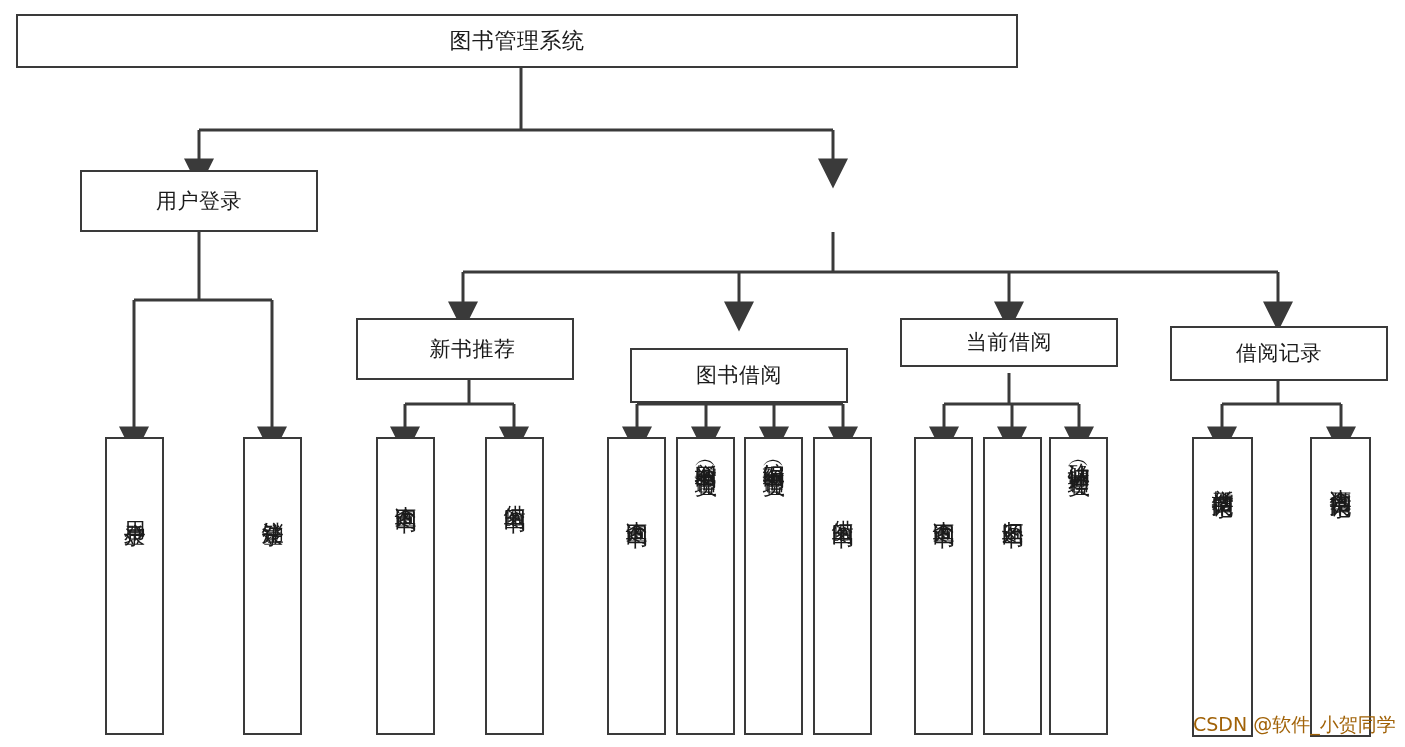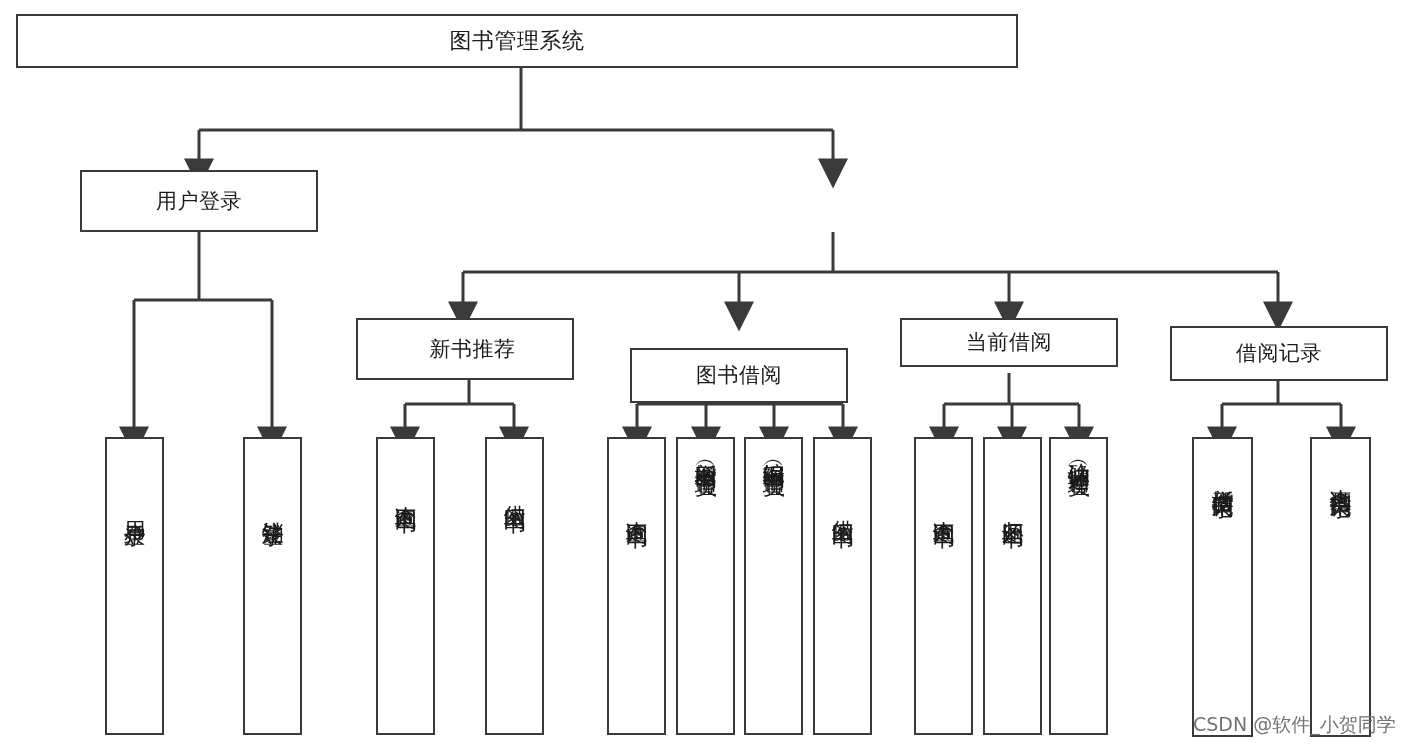--- a/index.html
+++ b/index.html
@@ -44,21 +44,21 @@
     font-size:22px;
     line-height:1.02;
     letter-spacing:2px;
     white-space:nowrap;
   }
 
   #watermark{
     position:absolute;
     left:1193px;top:712px;
     font-size:19px;
-    color:#737373;
+    color:#a16207;
     white-space:nowrap;
     font-family:"DejaVu Sans","Liberation Sans",sans-serif;
     pointer-events:none;
   }
 </style>
 </head>
 <body>
 
 <div id="stage">
 

